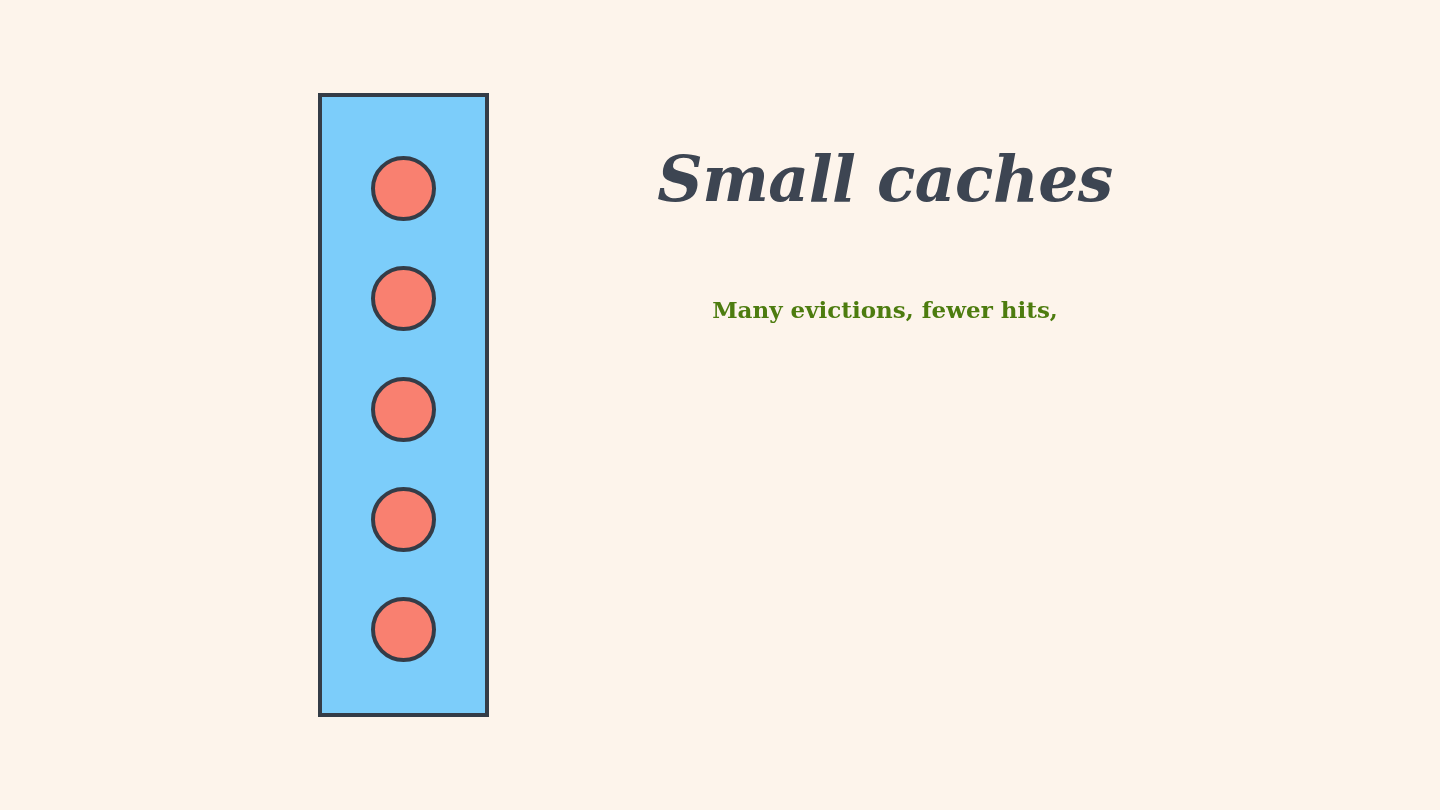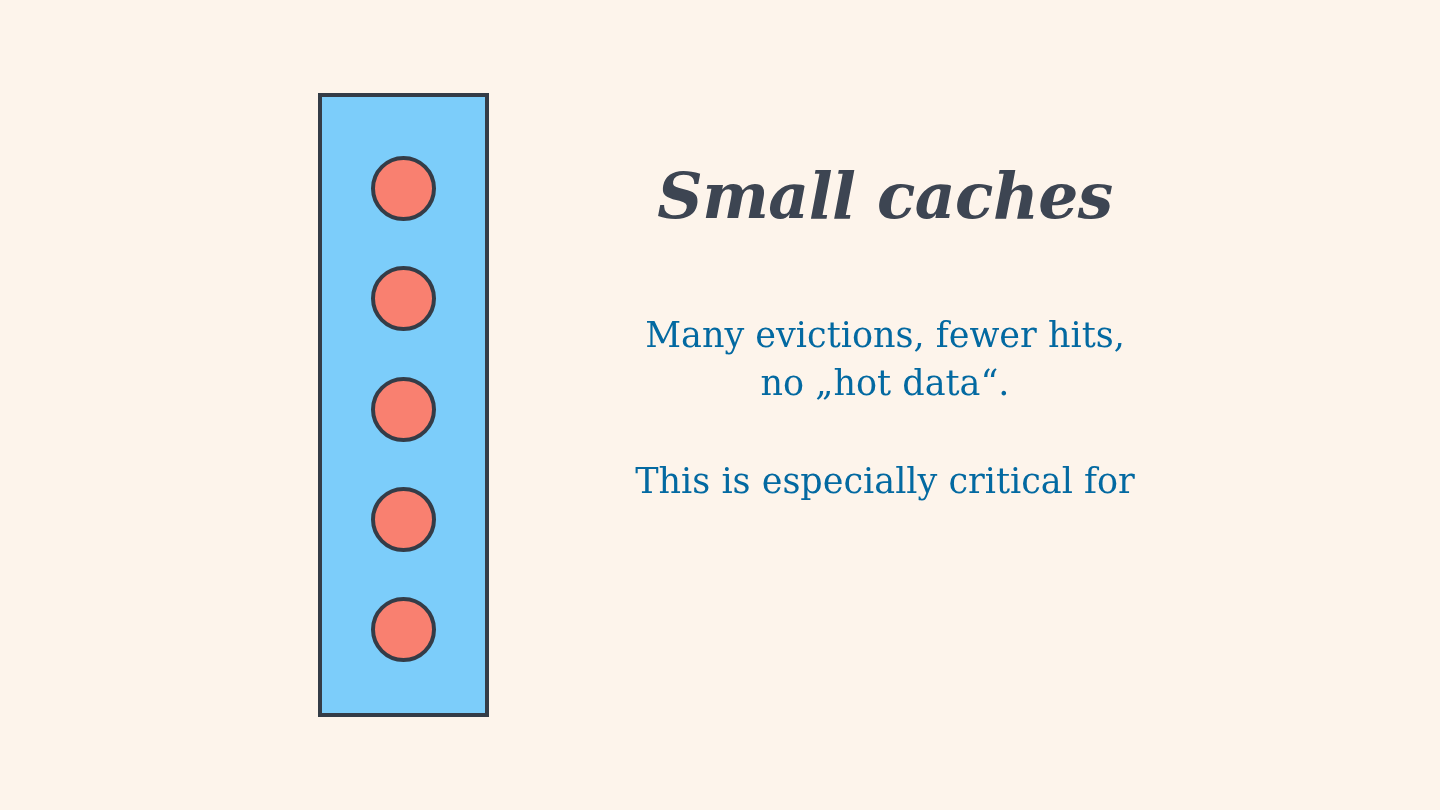--- a/index.html
+++ b/index.html
@@ -54,21 +54,21 @@
   .cache-entry.e1 { top: 58.5px; }
   .cache-entry.e2 { top: 169px; }
   .cache-entry.e3 { top: 279.5px; }
   .cache-entry.e4 { top: 389.5px; }
   .cache-entry.e5 { top: 499.5px; }
 
   
   #text-column {
     position: absolute;
     left: 585px;
-    top: 152px;
+    top: 135px;
     width: 600px;
     text-align: center;
   }
 
   #headline {
     font-family: "DejaVu Serif", "Liberation Serif", serif;
     font-weight: 700;
     font-style: italic;
     font-size: 63px;
     line-height: 1.41;
@@ -76,24 +76,24 @@
     color: #3D4552;
   }
   #headline .line { display: block; white-space: nowrap; }
 
   #body-copy {
     margin-top: 70px;
   }
 
   #body-copy p {
     font-family: "DejaVu Serif", "Liberation Serif", serif;
-    font-weight: 400;
-    font-size: 35px;
+    font-weight: 700;
+    font-size: 23px;
     line-height: 1.38;
-    color: #0369a1;
+    color: #4d7c0f;
   }
   #body-copy p + p { margin-top: 50px; }
   #body-copy .line { display: block; white-space: nowrap; }
 </style>
 </head>
 <body>
 
 <div id="slide">
 
   <div id="cache-diagram">
@@ -108,21 +108,19 @@
 
   <div id="text-column">
 
     <h1 id="headline">
       <span class="line">Small caches</span>
     </h1>
 
     <div id="body-copy">
       <p>
         <span class="line">Many evictions, fewer hits,</span>
-        <span class="line">no „hot data“.</span>
       </p>
       <p>
-        <span class="line">This is especially critical for</span>
       </p>
     </div>
 
   </div>
 </div>
 
 </body></html>

